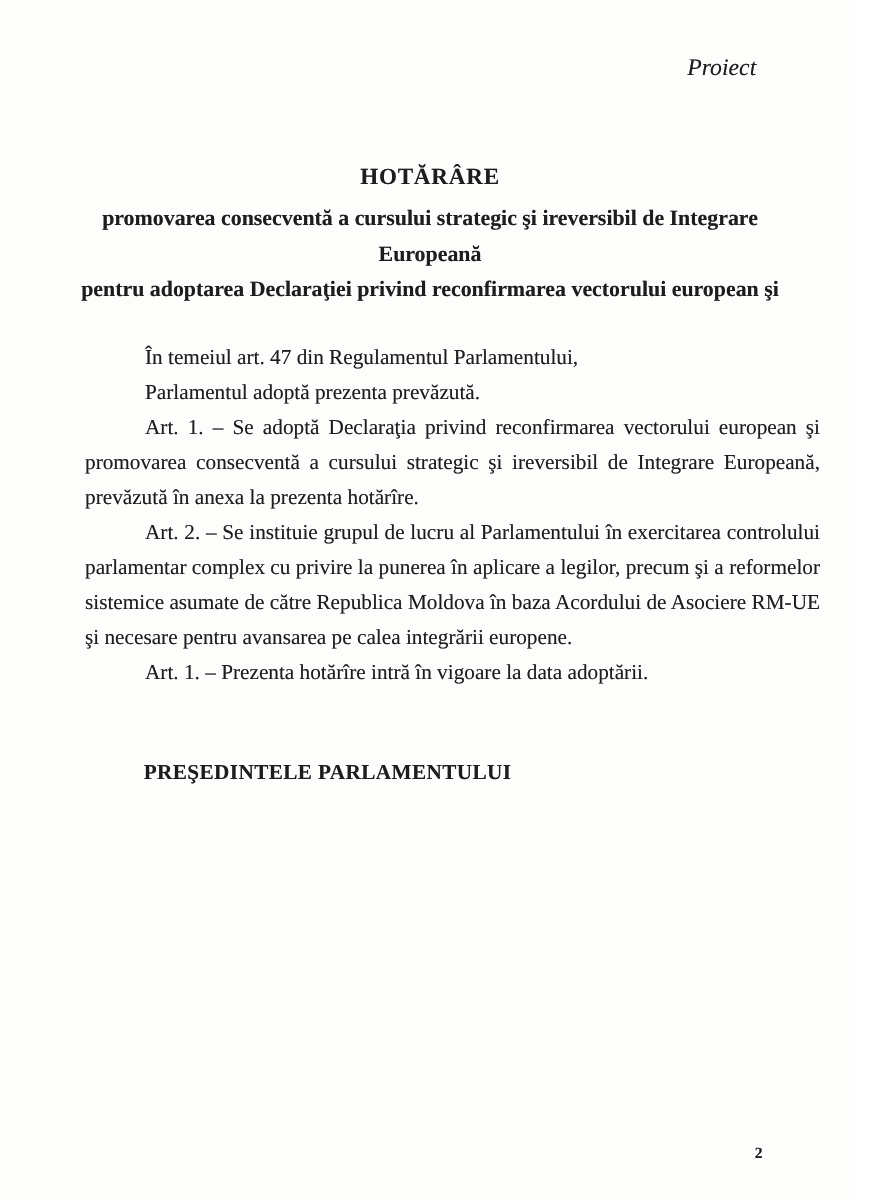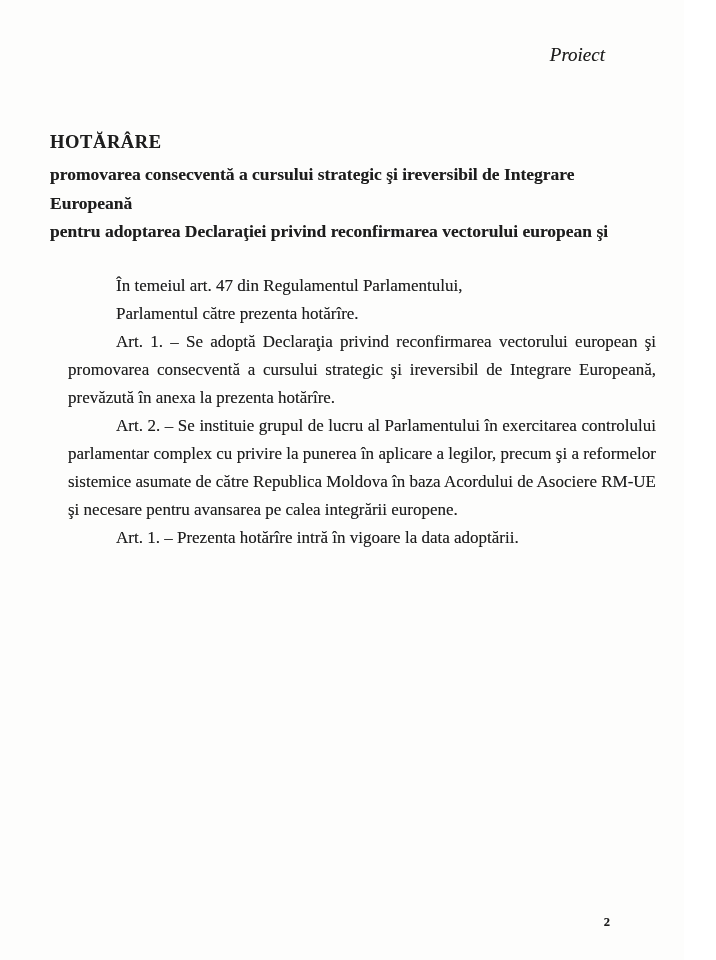--- a/index.html
+++ b/index.html
@@ -23,21 +23,21 @@
     right: 79px;
     font-style: italic;
     font-size: 19px;
     line-height: 22px;
   }
   .title-block {
     position: absolute;
     top: 130px;
     left: 50px;
     width: 588px;
-    text-align: left;
+    text-align: center;
     font-weight: bold;
   }
   .title-heading {
     font-size: 18.5px;
     line-height: 24px;
     letter-spacing: 0.6px;
     margin: 0 0 6px 0;
   }
   .subtitle-line {
     font-size: 17.5px;
@@ -87,25 +87,26 @@
   <div class="title-block">
     <p class="title-heading">HOTĂRÂRE</p>
     <p class="subtitle-line">promovarea consecventă a cursului strategic şi ireversibil de Integrare Europeană</p>
     <p class="subtitle-line">pentru adoptarea Declaraţiei privind reconfirmarea vectorului european şi</p>
   </div>
 
   <div class="body-block">
 
     <p class="para"><span class="article-label"></span><span>În temeiul art. 47 din Regulamentul Parlamentului,</span></p>
 
-    <p class="para"><span class="article-label"></span><span>Parlamentul către prezenta hotărîre.</span></p>
+    <p class="para"><span class="article-label"></span><span>Parlamentul adoptă prezenta prevăzută.</span></p>
 
     <p class="para"><span class="article-label">Art. 1.</span><span> </span><span>– Se adoptă Declaraţia privind reconfirmarea vectorului european şi promovarea consecventă a cursului strategic şi ireversibil de Integrare Europeană, prevăzută în anexa la prezenta hotărîre.</span></p>
 
     <p class="para"><span class="article-label">Art. 2.</span><span> </span><span>– Se instituie grupul de lucru al Parlamentului în exercitarea controlului parlamentar complex cu privire la punerea în aplicare a legilor, precum şi a reformelor sistemice asumate de către Republica Moldova în baza Acordului de Asociere RM-UE şi necesare pentru avansarea pe calea integrării europene.</span></p>
 
     <p class="para"><span class="article-label">Art. 1.</span><span> </span><span>– Prezenta hotărîre intră în vigoare la data adoptării.</span></p>
 
+    <p class="signature-heading">PREŞEDINTELE PARLAMENTULUI</p>
   </div>
 
   <div class="page-number">2</div>
 
 </div>
 
 </body></html>

